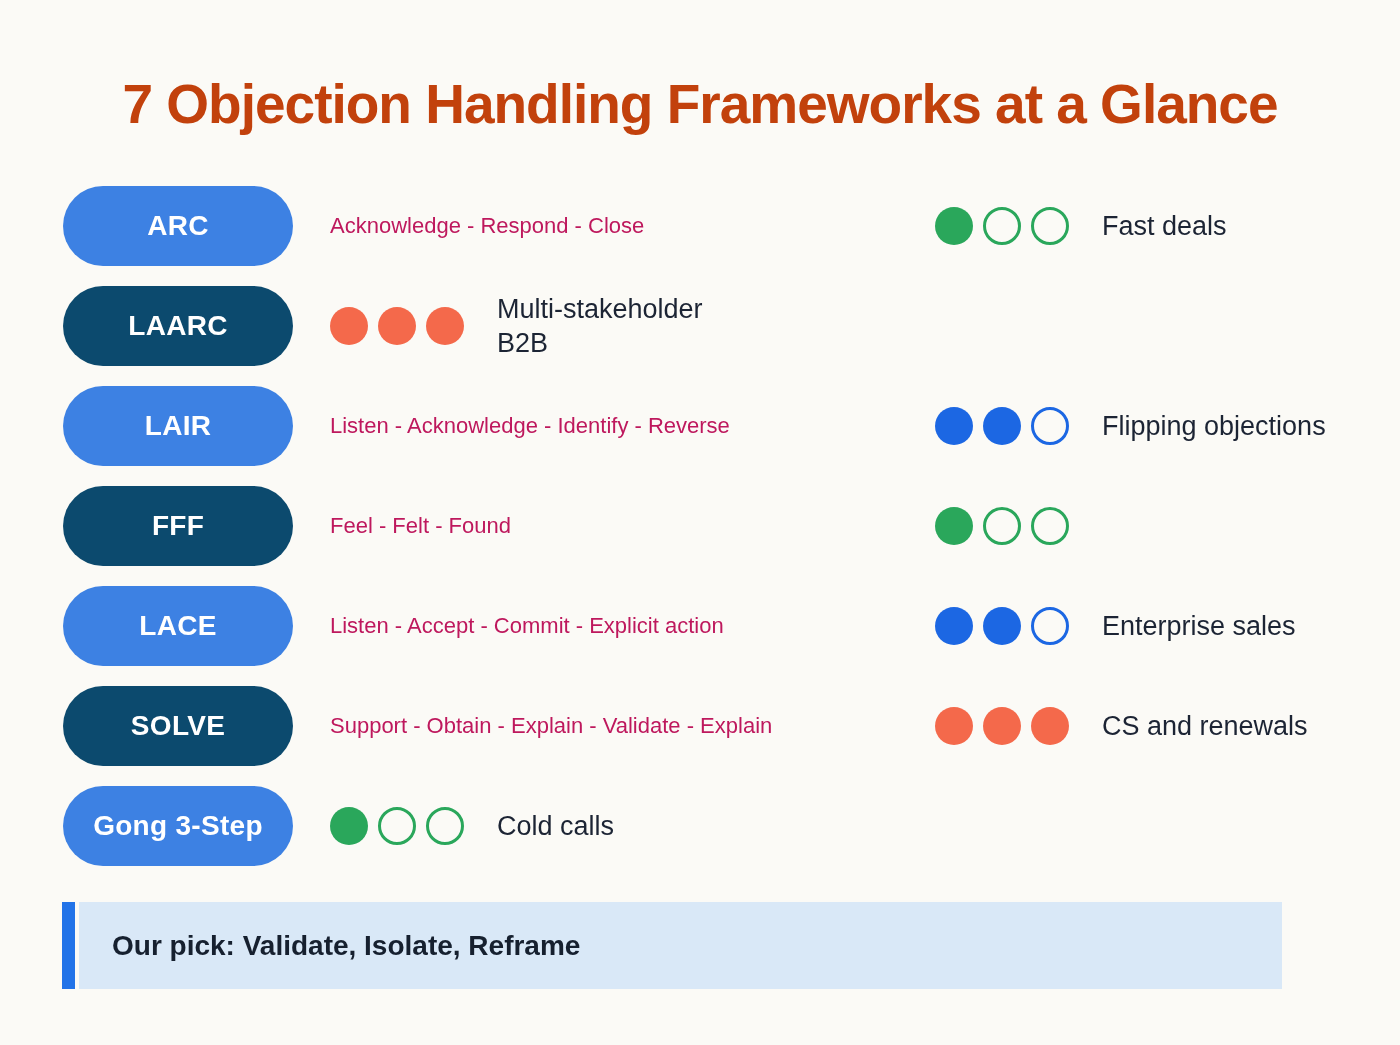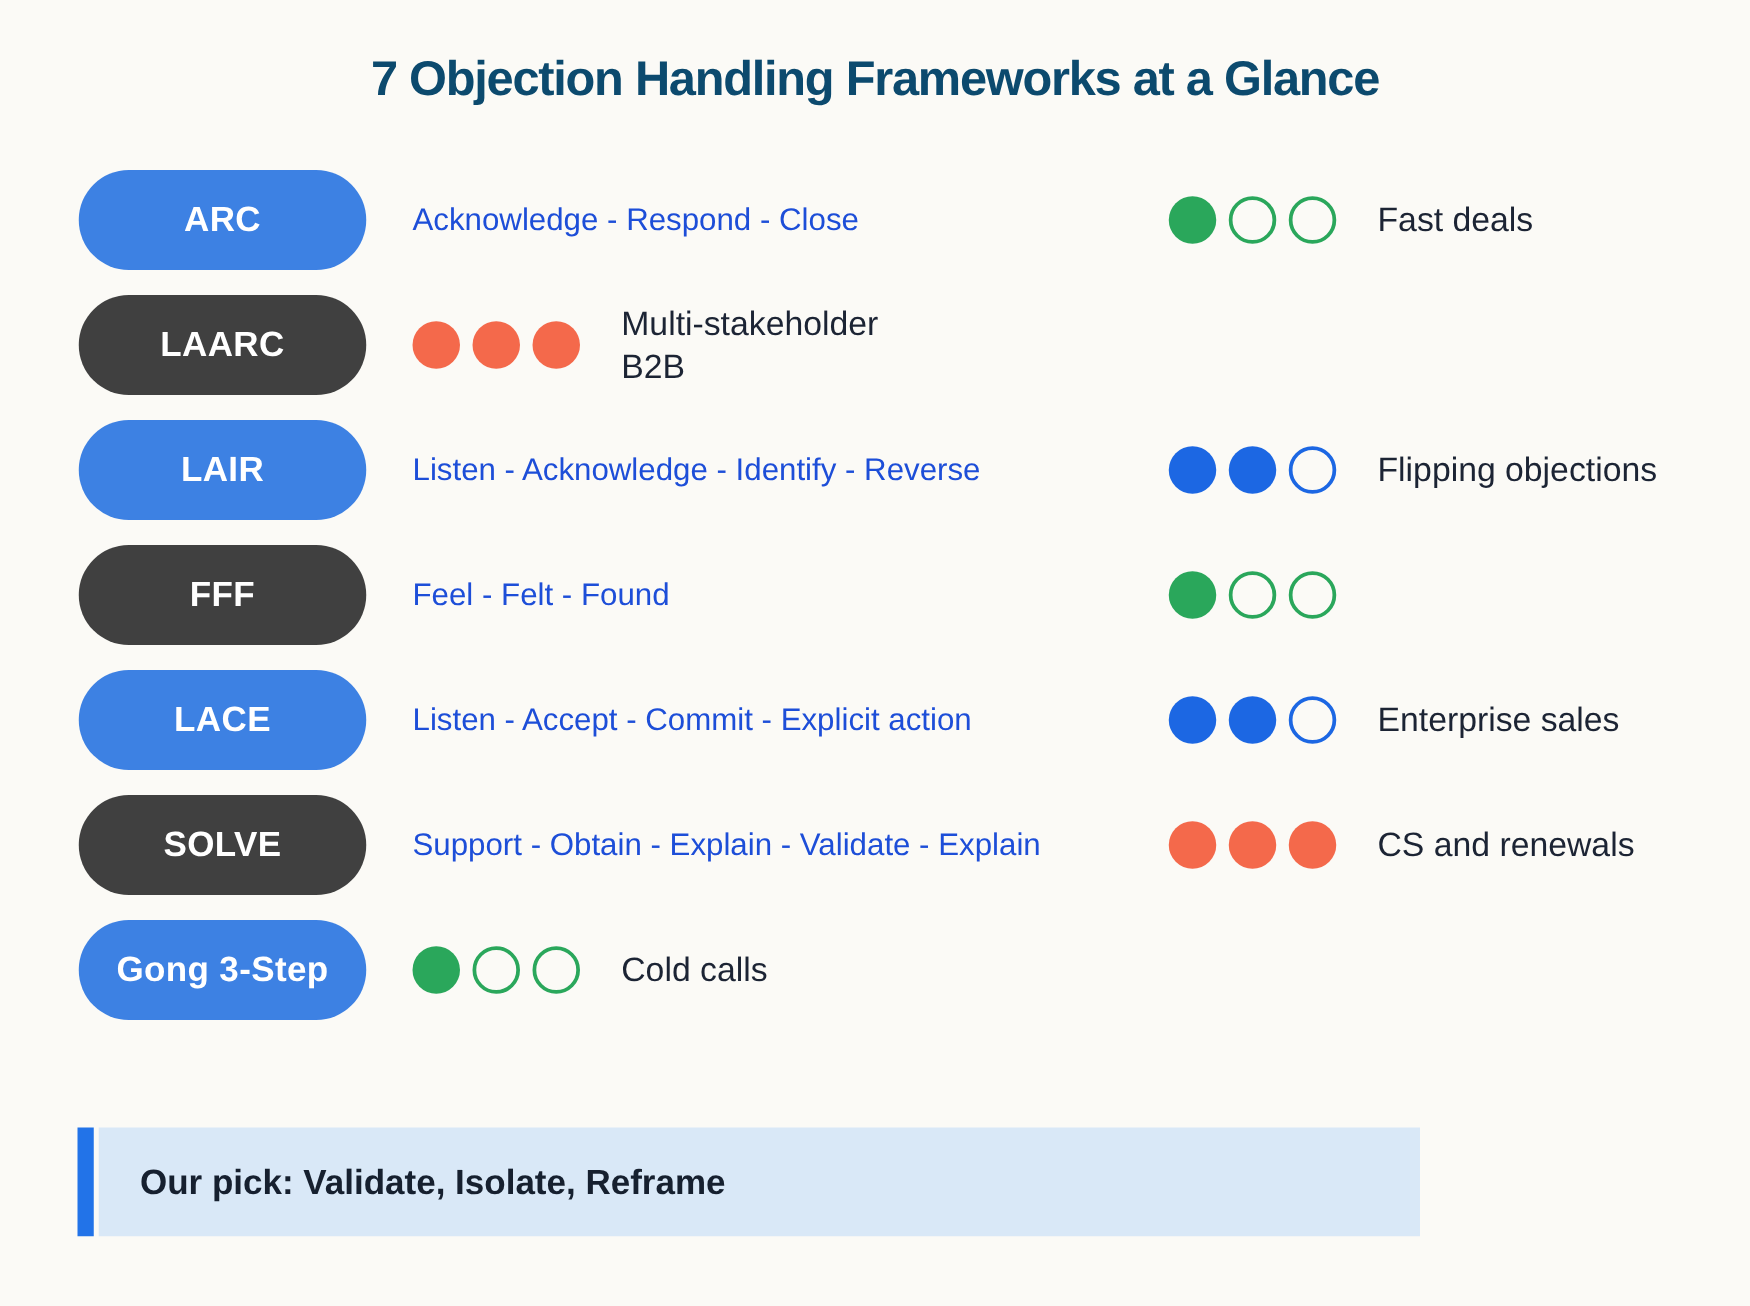--- a/index.html
+++ b/index.html
@@ -6,25 +6,25 @@
   html, body { width: 1400px; height: 1045px; }
   body {
     background: #fbfaf6;
     font-family: "Liberation Sans", sans-serif;
     color: #1b2437;
     position: relative;
     overflow: hidden;
   }
   .title {
     text-align: center;
-    font-size: 39px;
+    font-size: 55px;
     font-weight: bold;
     letter-spacing: -1px;
-    margin-top: 42px;
-    color: #0c4a6e;
+    margin-top: 72px;
+    color: #c2410c;
   }
   .rows { margin-top: 40px; }
   .row {
     display: flex;
     align-items: center;
     height: 100px;
     padding-left: 63px;
   }
   .pill {
     width: 230px;
@@ -35,27 +35,27 @@
     justify-content: center;
     color: #ffffff;
     font-weight: bold;
     font-size: 28px;
     flex: 0 0 auto;
     margin-right: 37px;
     letter-spacing: 0.3px;
     text-align: center;
   }
   .pill.blue { background: #3d81e3; }
-  .pill.dark { background: #404040; }
+  .pill.dark { background: #0c4a6e; }
   .desc {
     width: 605px;
     flex: 0 0 auto;
-    font-size: 25px;
+    font-size: 22px;
     line-height: 34px;
-    color: #1d4ed8;
+    color: #be185d;
   }
   .dots {
     width: 134px;
     flex: 0 0 auto;
     display: flex;
     gap: 10px;
     align-items: center;
     margin-right: 33px;
   }
   .dot { width: 38px; height: 38px; border-radius: 50%; flex: 0 0 auto; }
@@ -66,21 +66,21 @@
   .dot.blue.hollow   { border: 3px solid #1c67e3; }
   .usecase {
     font-size: 27px;
     line-height: 34px;
     color: #1c2434;
   }
   .footer {
     position: absolute;
     left: 62px;
     top: 902px;
-    width: 1074px;
+    width: 1220px;
     height: 87px;
     display: flex;
   }
   .footer-bar {
     width: 13px;
     height: 100%;
     background: #2273e8;
     margin-right: 4px;
     flex: 0 0 auto;
   }

